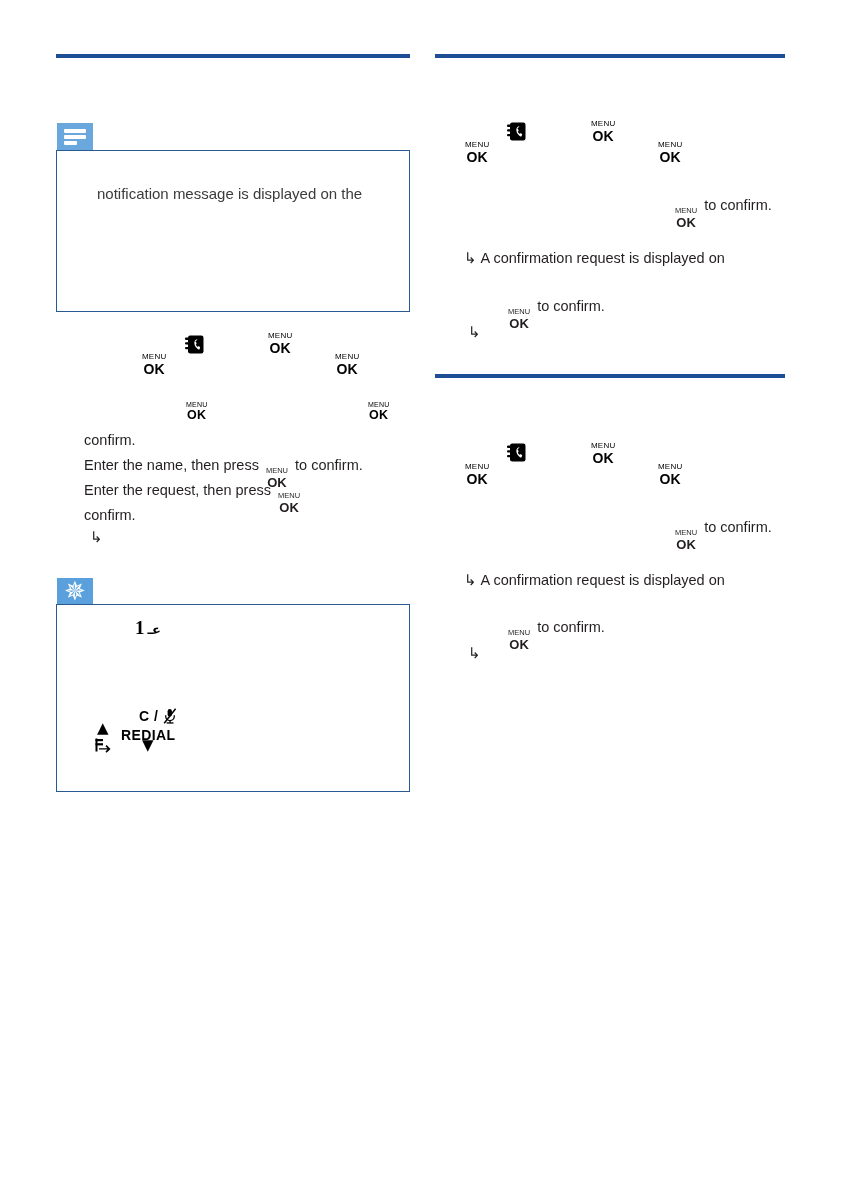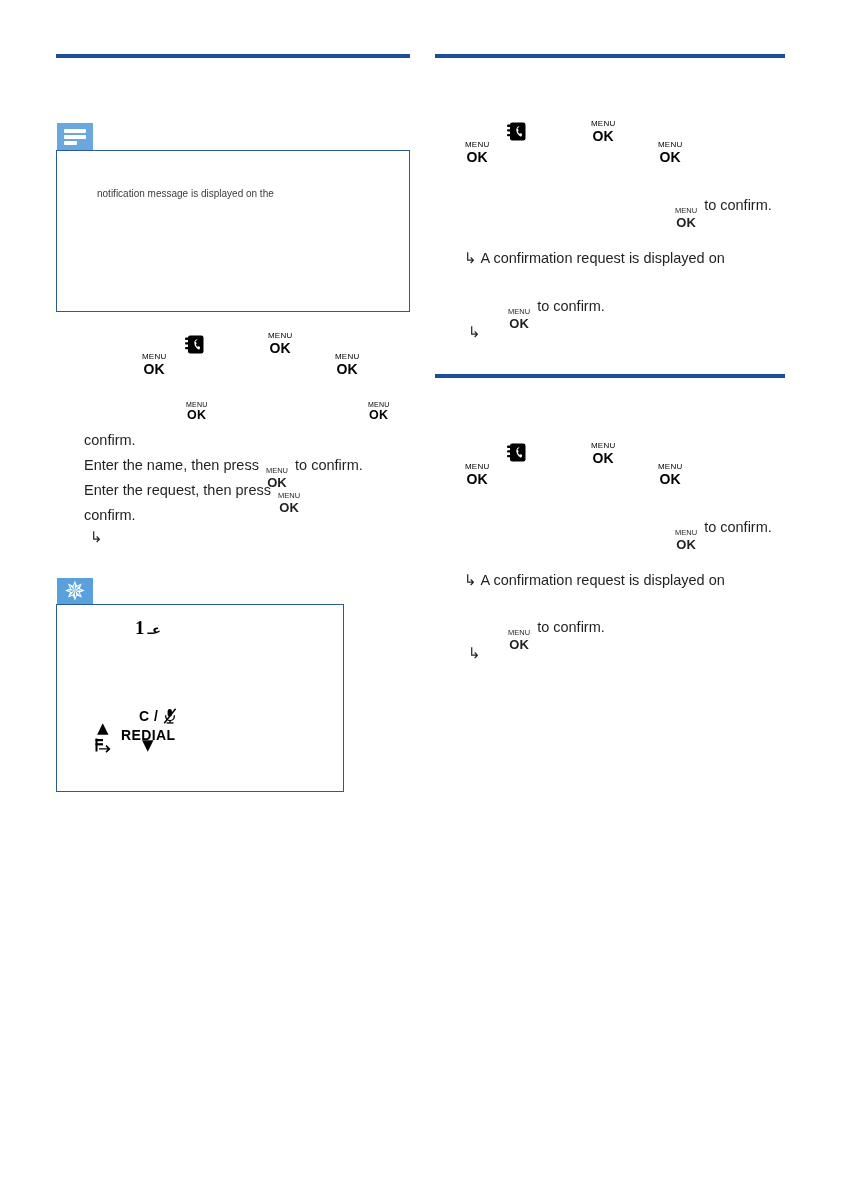--- a/index.html
+++ b/index.html
@@ -21,21 +21,21 @@
   .rule{
     height:4px;background:#1d4e96;width:100%;
   }
   .rule.rl{position:absolute;left:0;top:54px;width:354px;}
   .rule.rr1{position:absolute;left:0;top:54px;width:350px;}
   .rule.rr2{position:absolute;left:0;top:374px;width:350px;}
 
   
   .callout{position:absolute;border:1px solid #2a5a93;background:#fff;box-sizing:border-box;}
   .callout-note{left:0;top:150px;width:354px;height:162px;}
-  .callout-tip{left:0;top:604px;width:288px;height:188px;padding-left:28px;}
+  .callout-tip{left:0;top:604px;width:354px;height:188px;padding-left:28px;}
 
   .tab{
     position:absolute;width:36px;height:28px;
     display:flex;align-items:center;justify-content:center;
   }
   .tab-note{left:1px;top:123px;background:#6aa7dd;}
   .tab-tip{left:1px;top:578px;background:#59a0dc;}
 
   
   .note-ico{width:22px;height:16px;display:flex;flex-direction:column;justify-content:space-between;}
@@ -52,21 +52,21 @@
   }
 
   
   .txt{
     position:absolute;
     font-size:14.5px;
     line-height:25px;
     color:#231f20;
     white-space:nowrap;
   }
-  .txt-note-line{left:40px;top:30px;font-size:10px;color:#3b3b3b;}
+  .txt-note-line{left:40px;top:30px;font-size:15px;color:#3b3b3b;}
 
   
   .mok{
     position:absolute;
     display:inline-flex;flex-direction:column;align-items:center;
     line-height:1;
     font-family:"Liberation Sans", sans-serif;
     color:#000;
   }
   .mok .m{font-size:8px;letter-spacing:.2px;font-weight:400;}

